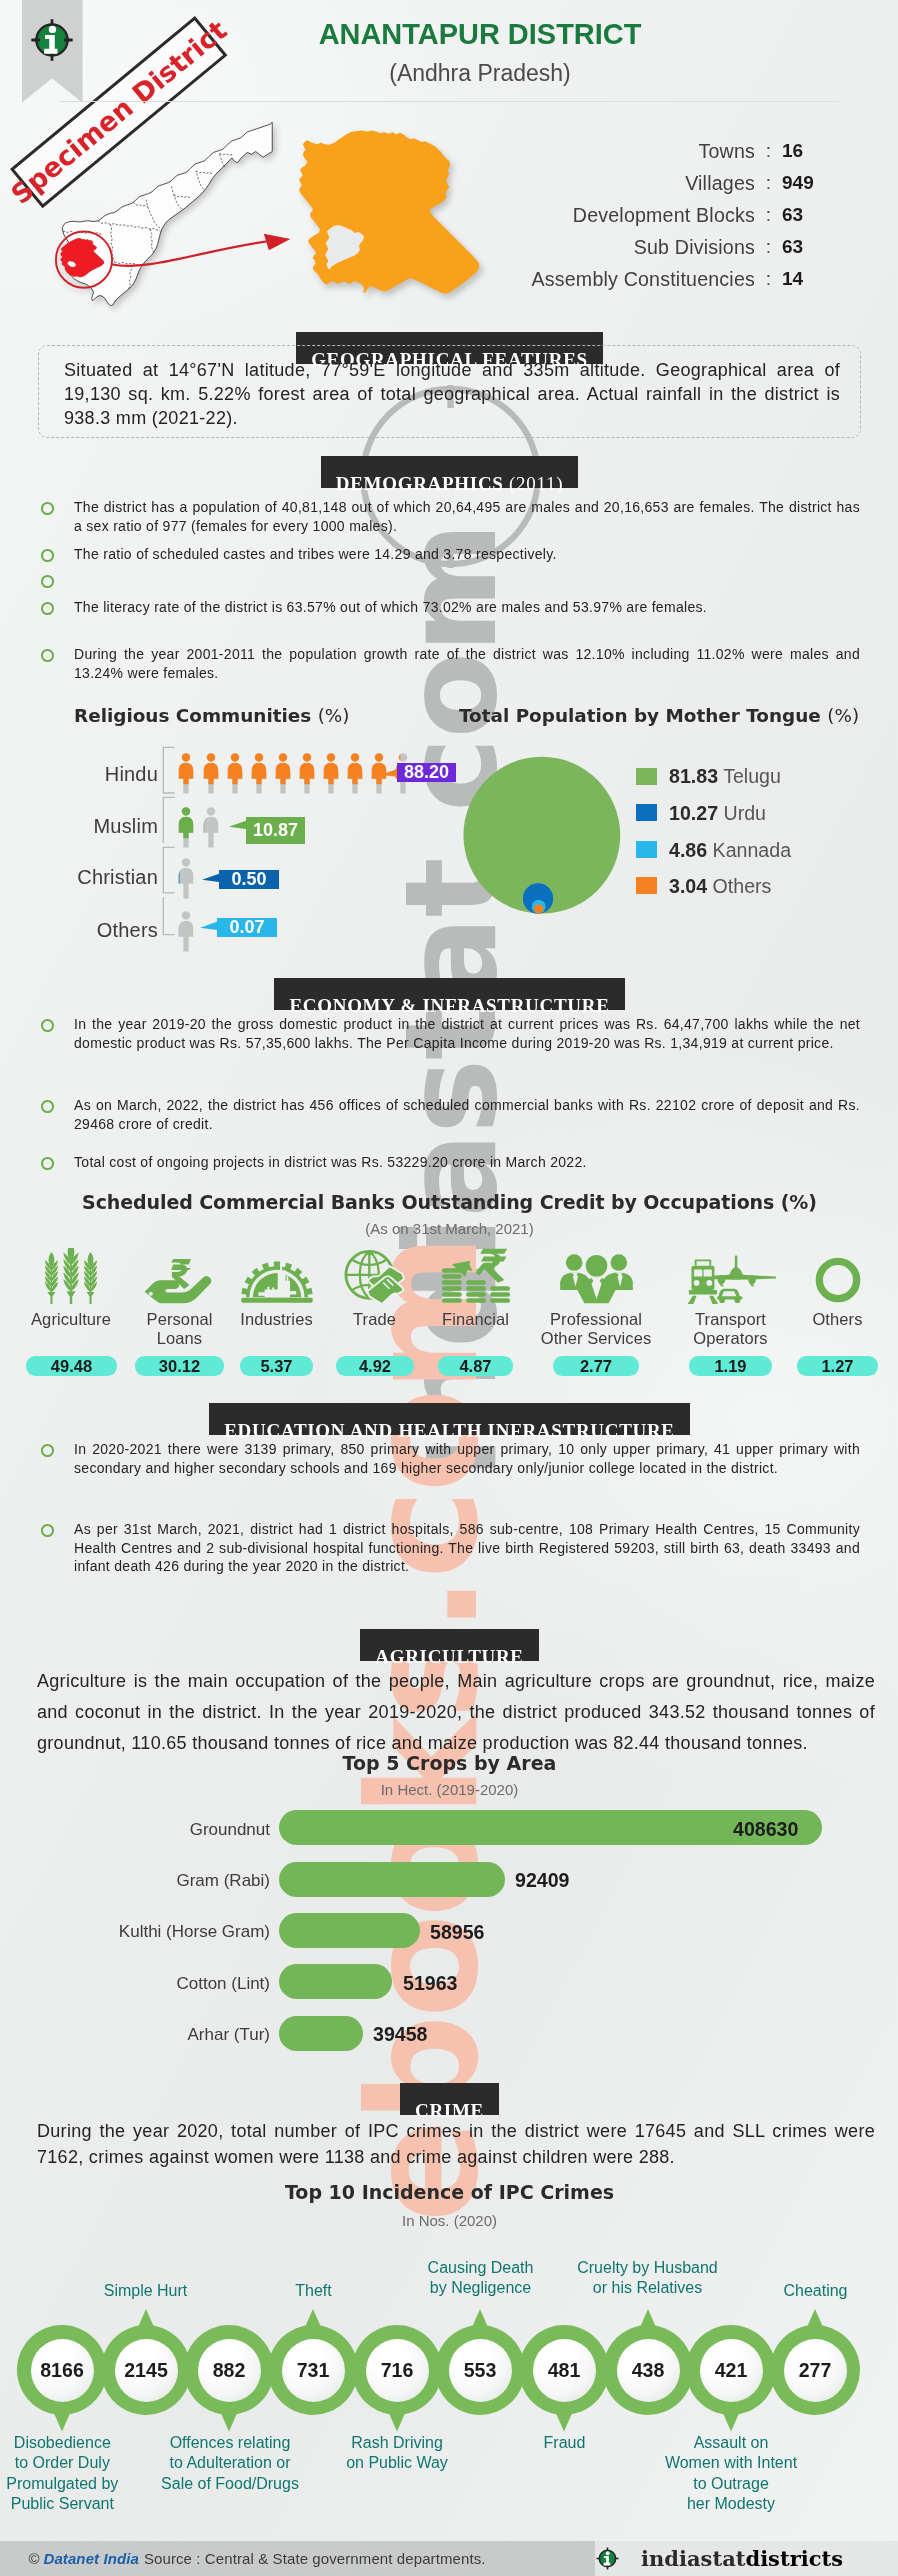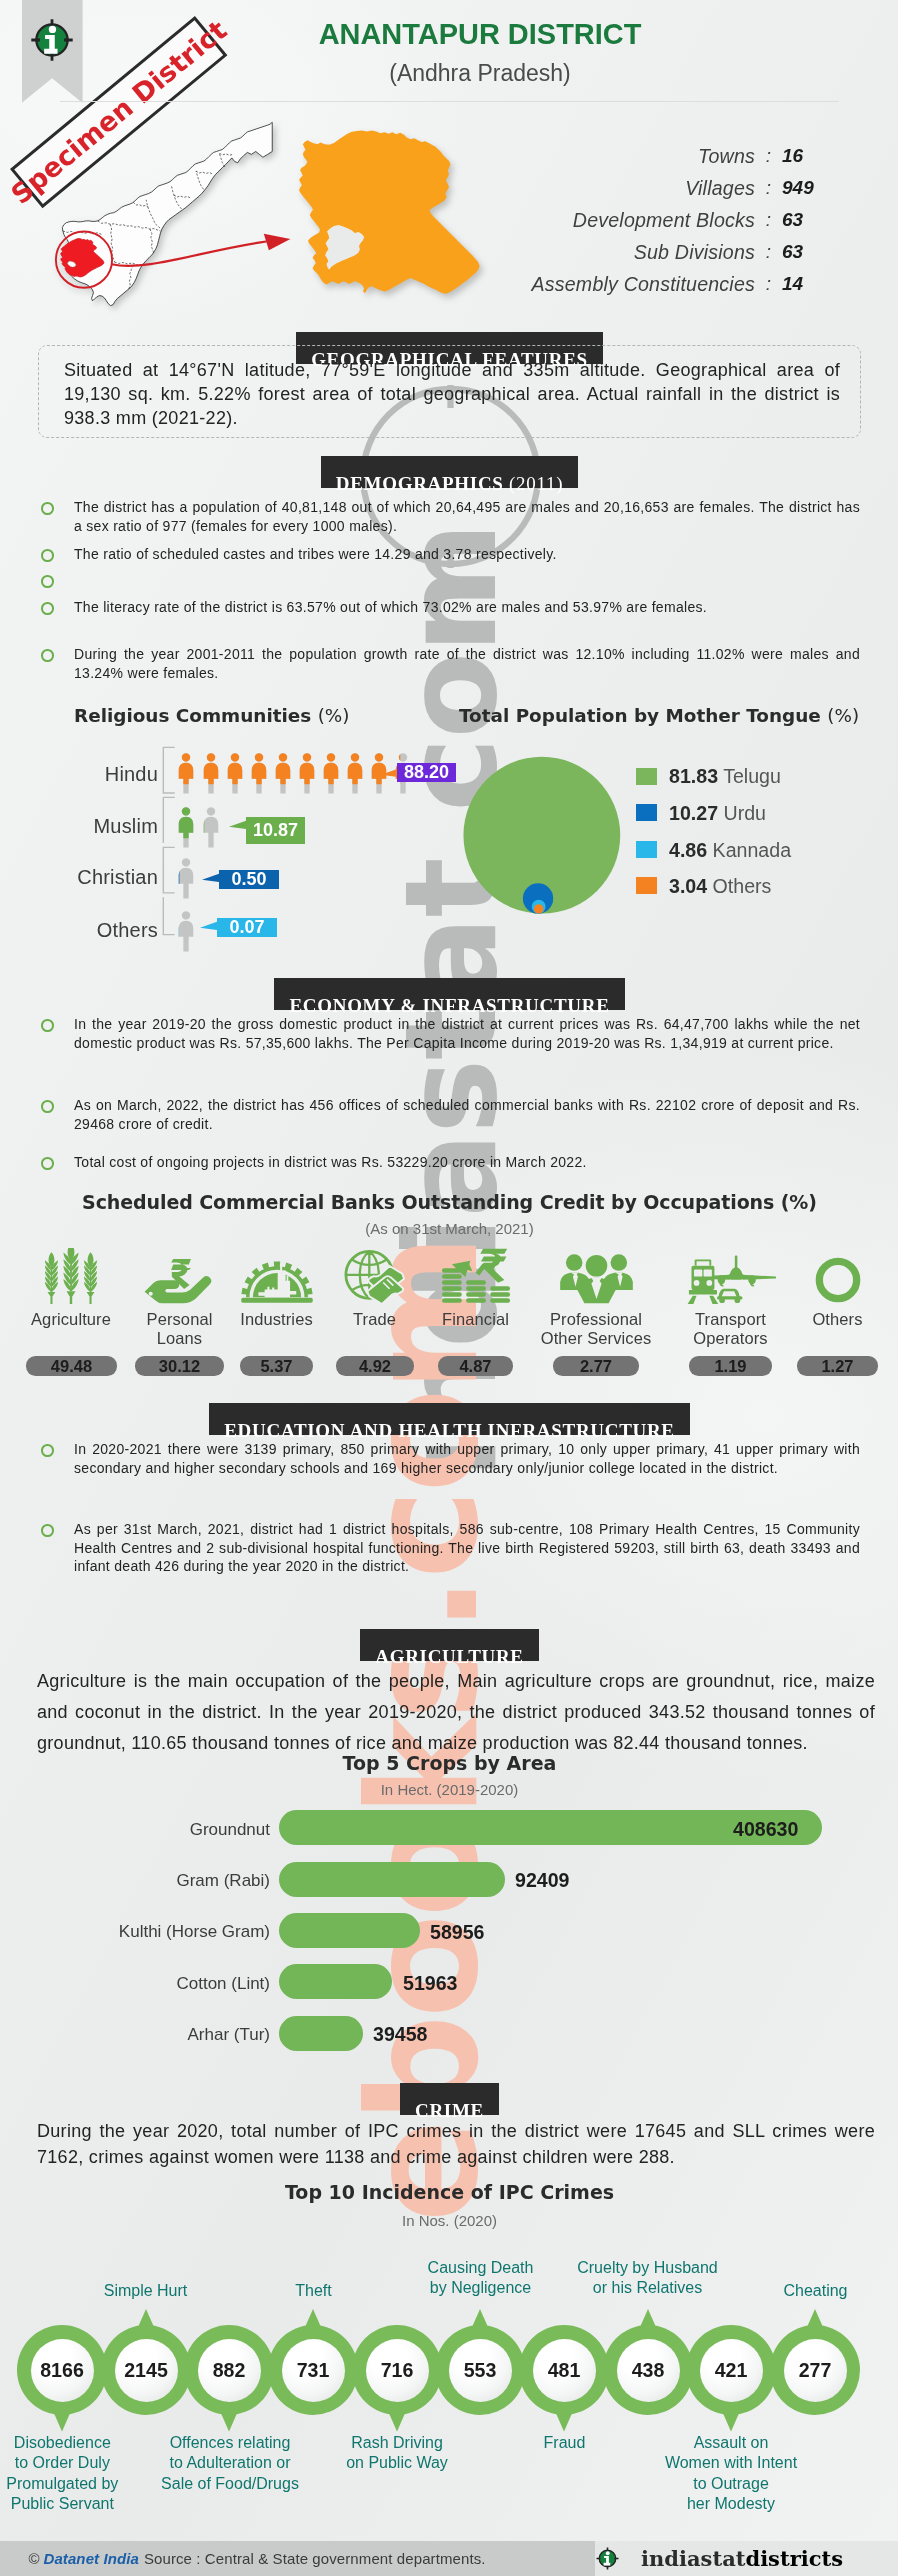--- a/index.html
+++ b/index.html
@@ -31,21 +31,21 @@
      border:3.2px solid #2b2b2b;transform:rotate(-39.6deg);transform-origin:0 0;
      display:flex;align-items:center;justify-content:center;}
   .specimen span{white-space:nowrap;color:#d8232a;font-size:27px;font-weight:bold;letter-spacing:0px;
      font-family:"DejaVu Sans",sans-serif;}
   .title{position:absolute;left:61px;right:0;top:16.5px;text-align:center;}
   .title h1{margin:0;font-size:30px;font-weight:bold;color:#1b7a3d;letter-spacing:0px;
      font-family:"Liberation Sans",sans-serif;transform:scaleX(.965);}
   .title h2{margin:9.5px 0 0 0;font-size:23px;font-weight:normal;color:#4a4a4a;}
   .hrule{position:absolute;left:60px;right:60px;top:101px;height:1.3px;background:#dcdddd;}
   .stats{position:absolute;left:513px;width:315px;top:140px;}
-  .stats .row{display:flex;align-items:center;justify-content:flex-end;height:32px;font-style:italic;}
+  .stats .row{display:flex;align-items:flex-start;justify-content:flex-end;height:32px;}
   .stats .lab{font-size:19.6px;color:#3f3f3f;text-align:right;flex:1;letter-spacing:0.2px;}
   .stats .sep{width:27px;text-align:center;font-size:19px;color:#3f3f3f;}
   .stats .val{width:46px;text-align:left;font-size:19px;font-weight:bold;color:#1d1d1d;}
   .state-map{position:absolute;left:57px;top:124px;width:209px;height:193px;overflow:visible;
      filter:drop-shadow(3.2px 3.8px 3.2px rgba(90,95,95,.33));}
   .dist-map{position:absolute;left:285px;top:117px;width:209px;height:177px;overflow:visible;
      filter:drop-shadow(3.8px 4.4px 3.2px rgba(90,95,95,.33));}
   
   .sechead{position:absolute;left:0;right:0;text-align:center;}
   .sechead .bar{display:inline-block;background:#2b2b2b;color:#fff;height:23.5px;line-height:23.5px;
@@ -64,21 +64,21 @@
   
   .chart-title{position:absolute;font-weight:bold;color:#2b2b2b;font-family:"DejaVu Sans",sans-serif;}
   .chart-title .unit{font-weight:normal;}
   .rel-lab{position:absolute;text-align:right;font-size:20px;color:#3c3c3c;letter-spacing:0.2px;}
   .callout{position:absolute;color:#fff;font-weight:bold;font-size:18px;
      font-family:"Liberation Sans",sans-serif;display:flex;align-items:center;justify-content:center;}
   
   .occ{position:absolute;text-align:center;}
   .occ .icon{height:58px;display:flex;align-items:flex-end;justify-content:center;}
   .occ .nm{font-size:16.5px;color:#3c3c3c;margin-top:5.7px;line-height:1.18;letter-spacing:0.1px;}
-  .vl{background:#737373;border-radius:9.5px;font-size:16.5px;font-weight:bold;text-align:center;
+  .vl{background:#5eead4;border-radius:9.5px;font-size:16.5px;font-weight:bold;text-align:center;
      color:#1d1d1d;height:20px;line-height:20px;font-family:"Liberation Sans",sans-serif;}
   
   .crop-lab{position:absolute;text-align:right;font-size:17px;color:#3c3c3c;}
   .crop-bar{position:absolute;background:#72b657;border-radius:18px;height:35px;}
   .crop-val{position:absolute;font-size:19.6px;font-weight:bold;color:#1d1d1d;
      font-family:"Liberation Sans",sans-serif;}
   
   .cr-circle{position:absolute;width:90px;height:90px;border-radius:50%;
      background:#79bb59;display:flex;align-items:center;justify-content:center;}
   .cr-inner{width:63px;height:63px;border-radius:50%;

